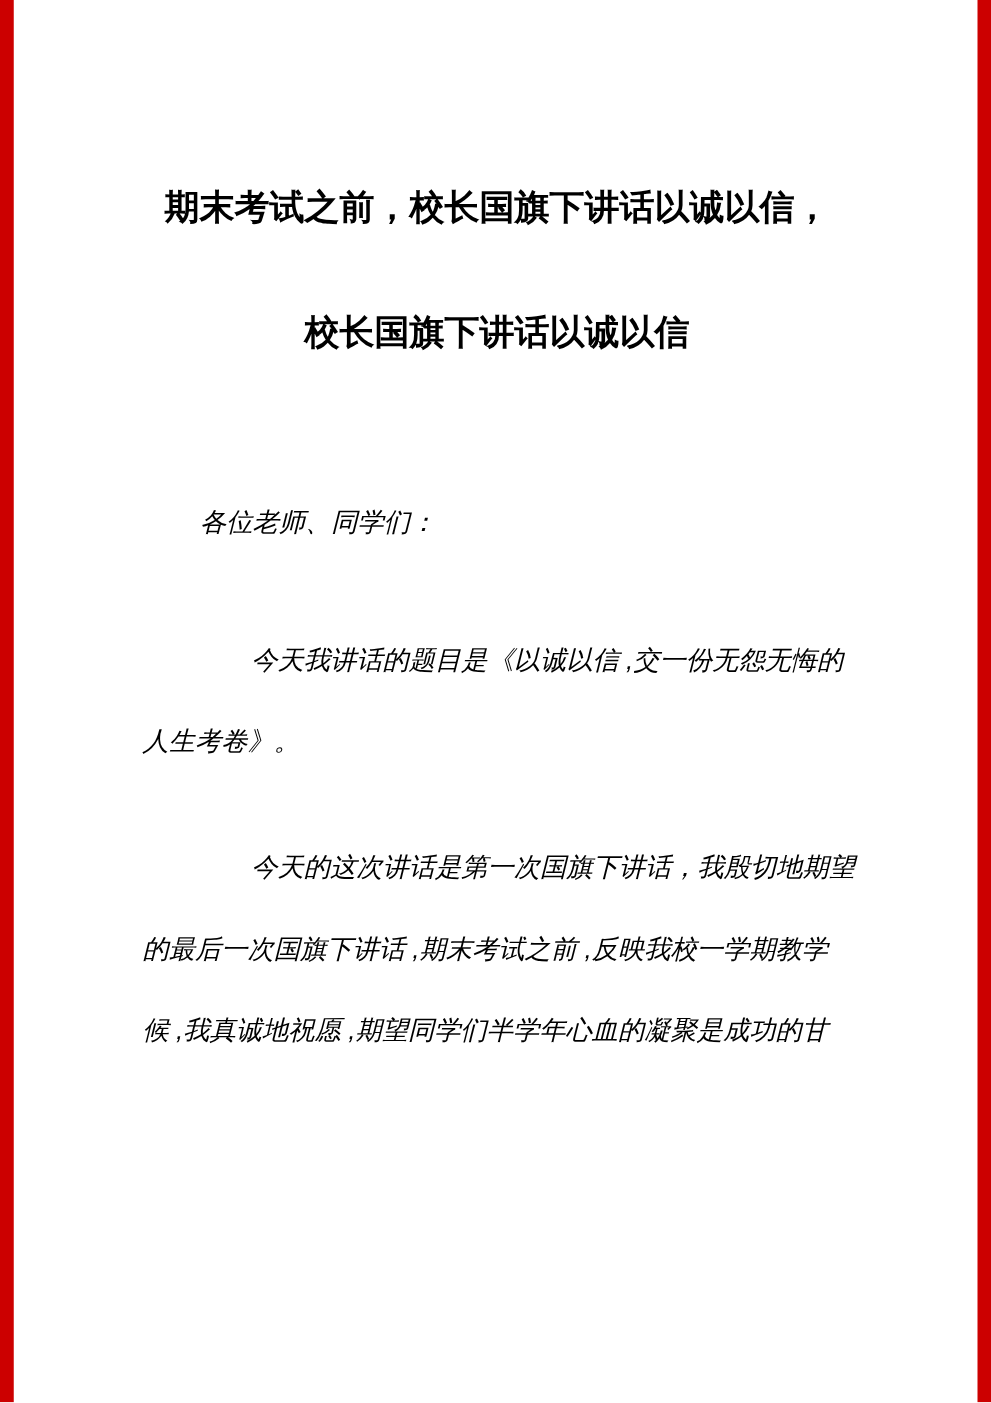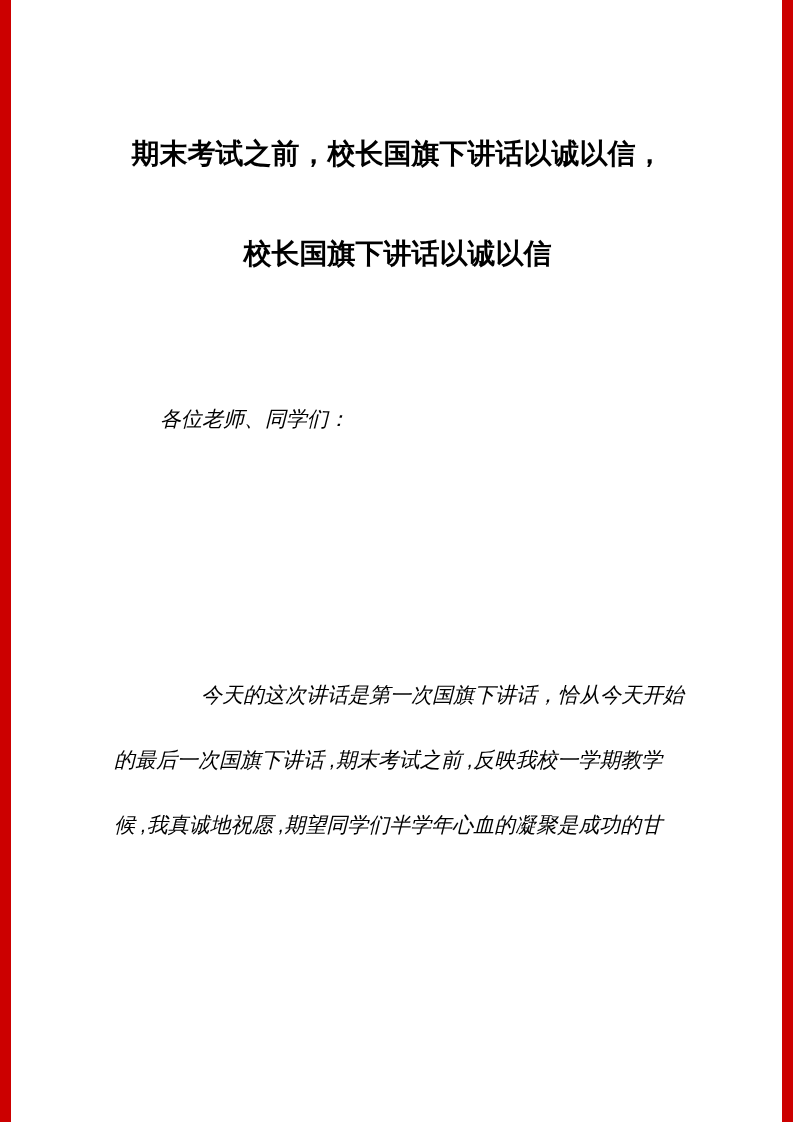--- a/index.html
+++ b/index.html
@@ -16,21 +16,21 @@
   .edge-bar {
     position: absolute;
     top: 0;
     bottom: 0;
     width: 11px;
   }
   .edge-bar.left  { left: 0; }
   .edge-bar.right { right: 0; }
   .title-block {
     position: absolute;
-    top: 104px;
+    top: 116px;
     left: 114px;
     width: 567px;
     text-align: center;
     font-weight: bold;
     font-size: 28px;
     letter-spacing: 0;
   }
   .title-line {
     height: 100px;
     line-height: 100px;
@@ -64,20 +64,24 @@
 
   <div class="title-block">
     <div class="title-line">期末考试之前，校长国旗下讲话以诚以信，</div>
     <div class="title-line">校长国旗下讲话以诚以信</div>
   </div>
 
   <div class="text-block salutation-block">
     <div class="body-line indent-salutation">各位老师、同学们：</div>
   </div>
 
+  <div class="text-block para2-block">
+    <div class="body-line indent-first">今天我讲话的题目是《以诚以信 ,交一份无怨无悔的</div>
+    <div class="body-line">人生考卷》。</div>
+  </div>
 
   <div class="text-block para3-block">
-    <div class="body-line indent-first">今天的这次讲话是第一次国旗下讲话，恰从今天开始</div>
+    <div class="body-line indent-first">今天的这次讲话是第一次国旗下讲话，我殷切地期望</div>
     <div class="body-line">的最后一次国旗下讲话 ,期末考试之前 ,反映我校一学期教学</div>
     <div class="body-line">候 ,我真诚地祝愿 ,期望同学们半学年心血的凝聚是成功的甘</div>
   </div>
 
 </div>
 
 </body></html>

